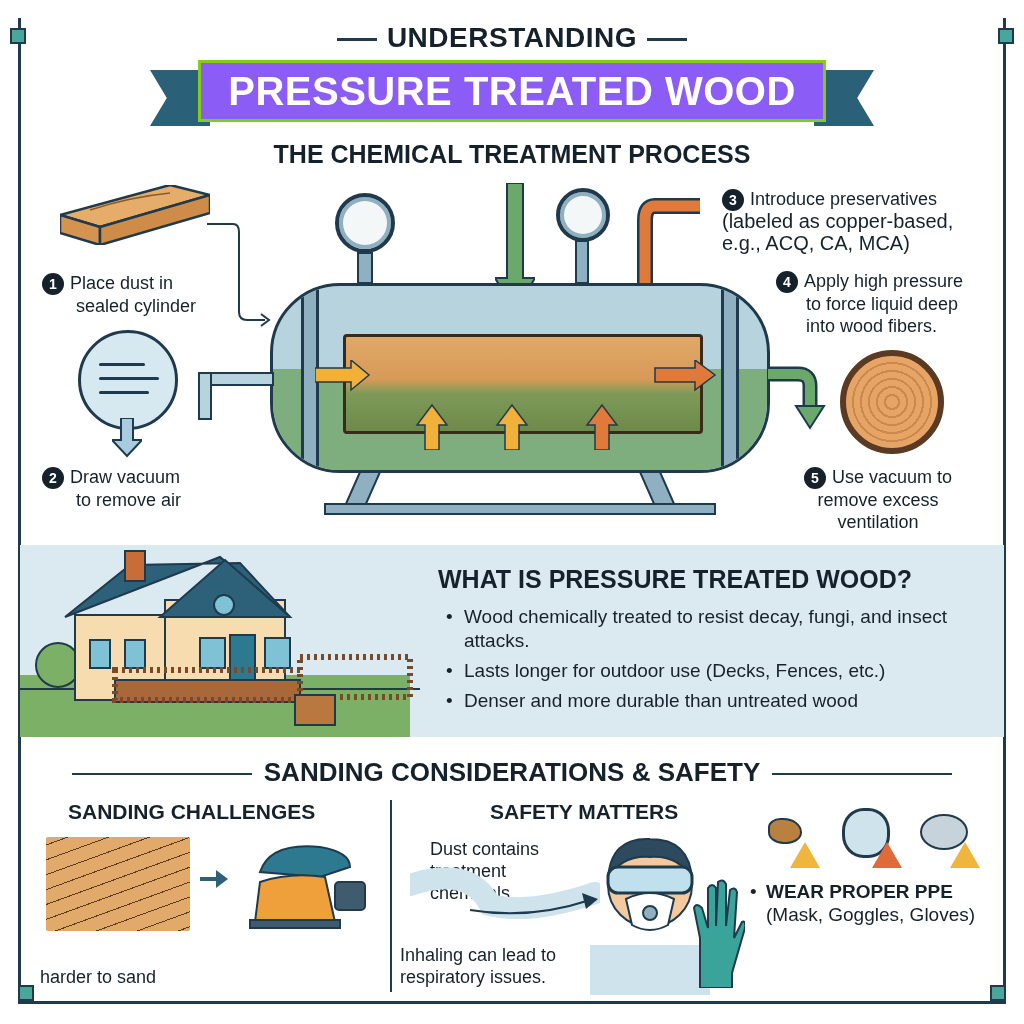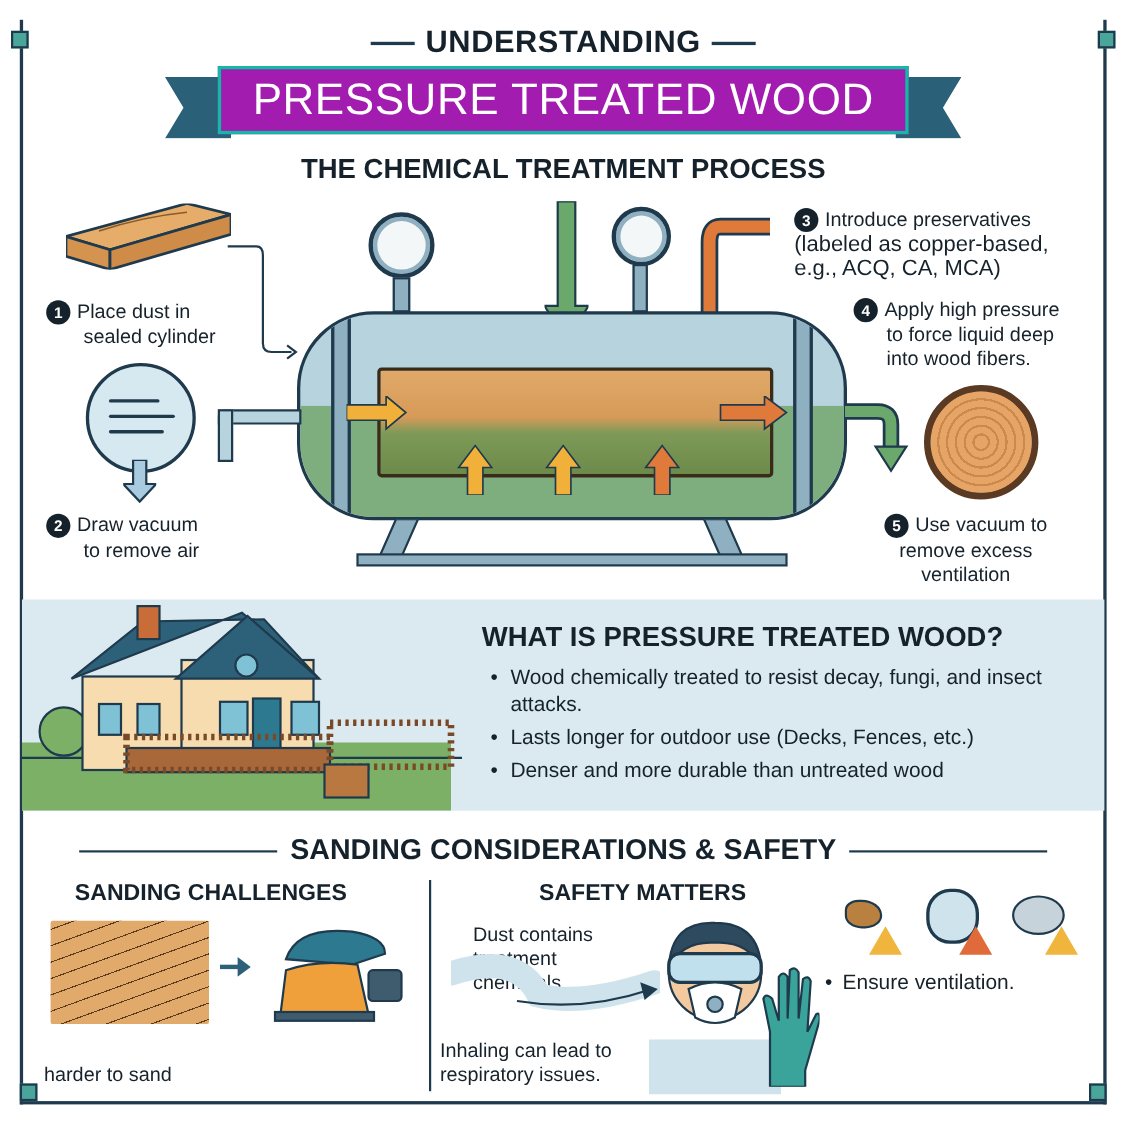--- a/index.html
+++ b/index.html
@@ -8,21 +8,21 @@
 
   .frame { position: absolute; left: 18px; top: 18px; width: 988px; height: 986px; border: 3px solid #1f3a4d; border-top: none; }
   .corner { position: absolute; width: 16px; height: 16px; background: #4aa59a; border: 2px solid #1f3a4d; }
 
   .abs { position: absolute; }
   .title-top { left: 0; width: 1024px; top: 22px; text-align: center; font-size: 28px; font-weight: 700; letter-spacing: 0.5px; }
   .title-top .dash { display: inline-block; width: 40px; height: 3px; background: #1f3a4d; vertical-align: middle; margin: 0 10px; }
   .banner-wrap { left: 150px; top: 60px; width: 724px; height: 72px; }
   .banner-tail-l { position: absolute; left: 0; top: 10px; width: 60px; height: 56px; background: #2b6079; clip-path: polygon(0 0, 100% 0, 100% 100%, 0 100%, 28% 50%); }
   .banner-tail-r { position: absolute; right: 0; top: 10px; width: 60px; height: 56px; background: #2b6079; clip-path: polygon(0 0, 100% 0, 72% 50%, 100% 100%, 0 100%); }
-  .banner { position: absolute; left: 48px; top: 0; width: 628px; height: 62px; background: #a21caf; border: 3px solid #14b8a6; display: flex; align-items: center; justify-content: center; color: #ffffff; font-size: 40px; font-weight: 400; letter-spacing: 0.5px; }
+  .banner { position: absolute; left: 48px; top: 0; width: 628px; height: 62px; background: #8b5cf6; border: 3px solid #84cc16; display: flex; align-items: center; justify-content: center; color: #ffffff; font-size: 40px; font-weight: 700; letter-spacing: 0.5px; }
   .subtitle { left: 0; width: 1024px; top: 140px; text-align: center; font-size: 25px; font-weight: 700; }
 
   .step { position: absolute; font-size: 18px; line-height: 22px; }
   .step .num { display: inline-flex; width: 22px; height: 22px; border-radius: 50%; background: #16222b; color: #fff; font-size: 14px; font-weight: 700; align-items: center; justify-content: center; margin-right: 6px; vertical-align: middle; }
   .step .sub { font-size: 20px; line-height: 20px; }
 
   
   .plank { left: 60px; top: 185px; width: 150px; height: 60px; }
   .airball { left: 78px; top: 330px; width: 100px; height: 100px; border-radius: 50%; background: #d6e8f0; border: 3px solid #1f3a4d; }
   .airball .wind { position: absolute; left: 18px; height: 3px; background: #1f3a4d; border-radius: 2px; }
@@ -241,14 +241,14 @@
 
 <div class="abs ppe-icons">
   <div class="abs" style="left:8px;top:18px;width:34px;height:26px;background:#b9803f;border-radius:40% 60% 50% 50%;border:2px solid #1f3a4d;"></div>
   <div class="warn" style="left:30px;top:42px;"></div>
   <div class="abs" style="left:82px;top:8px;width:48px;height:50px;background:#cfe3ec;border-radius:45%;border:3px solid #1f3a4d;"></div>
   <div class="warn" style="left:112px;top:42px;border-bottom-color:#e06a3a;"></div>
   <div class="abs" style="left:160px;top:14px;width:48px;height:36px;background:#c7d3da;border-radius:50%;border:2px solid #1f3a4d;"></div>
   <div class="warn" style="left:190px;top:42px;"></div>
 </div>
 <ul class="abs ppe-list">
-  <li style="margin-top:2px;">Ensure ventilation.</li>
+  <li><b>WEAR PROPER PPE</b><br><span>(Mask, Goggles, Gloves)</span></li>
 </ul>
 
 </body></html>

